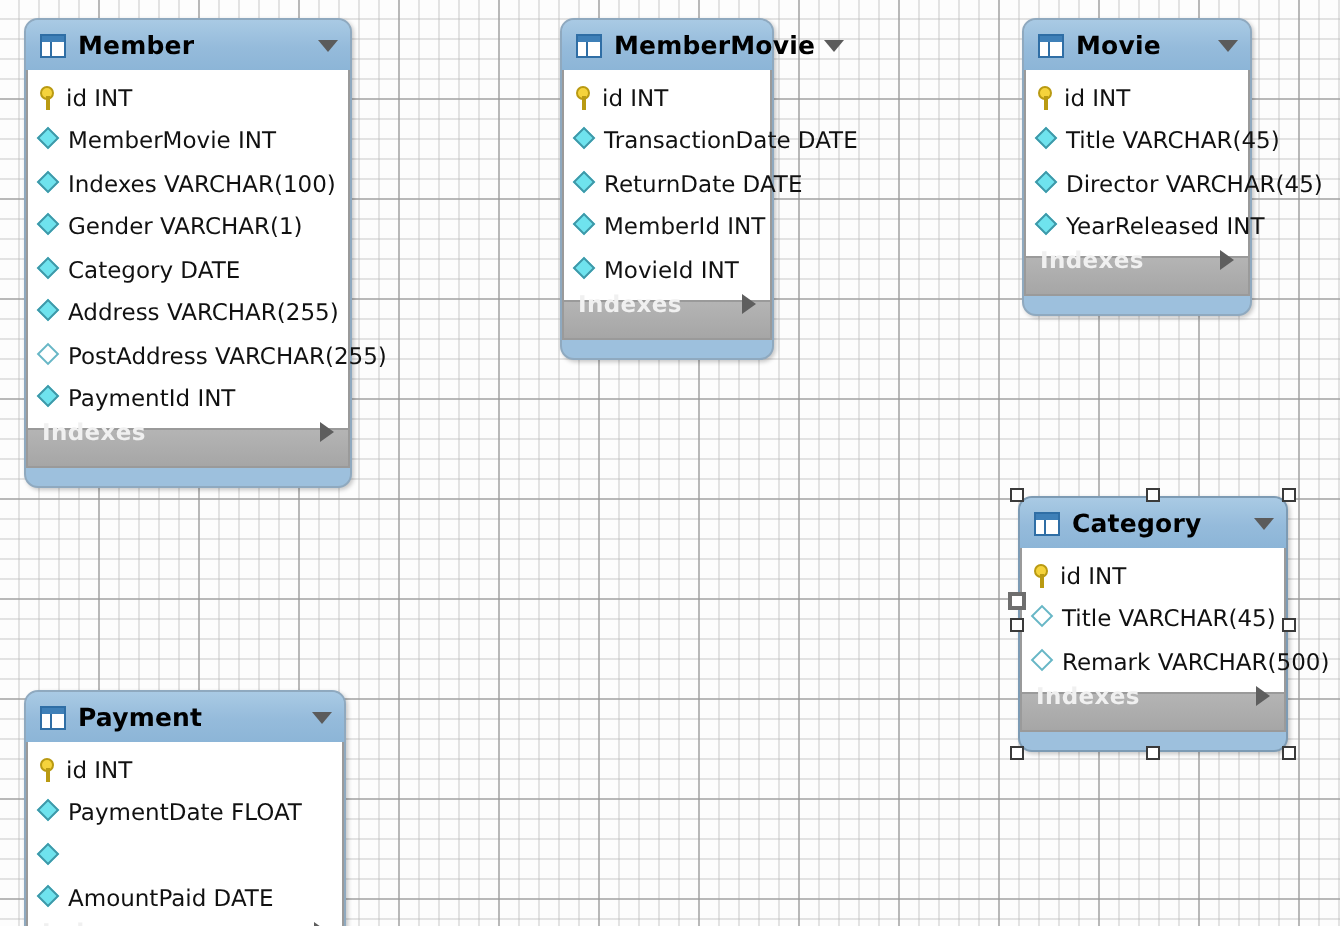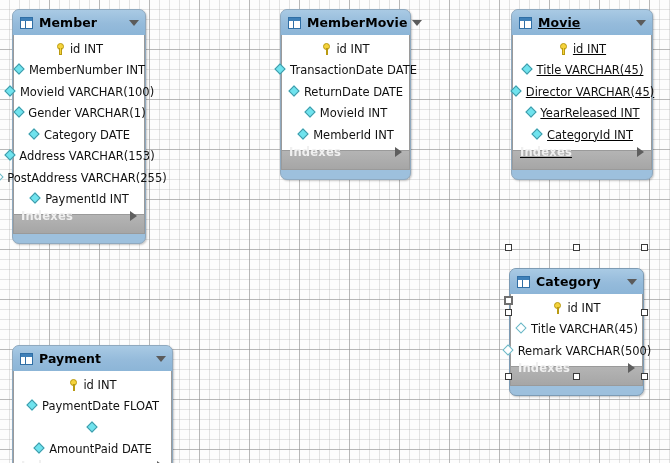--- a/index.html
+++ b/index.html
@@ -34,21 +34,20 @@
     position: absolute;
     box-sizing: border-box;
     background: #9dc0dd;
     border: 1px solid #8fa9bf;
     border-radius: 7px;
     box-shadow: 1px 1px 2px rgba(0,0,0,0.22);
     padding: 0 0 9px 0;
   }
   .ertable.selected {
     border-color: #7d9bb4;
-    margin-top: 20px;
   }
 
   .tbl-header {
     position: relative;
     height: 25px;
     border-radius: 6px 6px 0 0;
     background: linear-gradient(to bottom, #a9cae4 0%, #95bbdb 55%, #8cb5d7 100%);
     display: flex;
     align-items: center;
     padding: 0 6px 0 7px;
@@ -103,21 +102,20 @@
     border-left: 1px solid #9a9a9a;
     border-right: 1px solid #9a9a9a;
     padding: 3px 0 4px 0;
   }
   .col-row {
     display: flex;
     align-items: center;
     height: 21.5px;
     padding: 0 4px 0 5px;
     white-space: nowrap;
-    justify-content: center;
   }
   .col-name {
     font-size: 11.5px;
     color: #111111;
     margin-left: 3px;
   }
 
   
   .ic-key {
     width: 11px; height: 13px;
@@ -207,99 +205,99 @@
     background: #ffffff;
     border: 2px solid #6e6e6e;
     box-sizing: border-box;
     z-index: 39;
   }
 </style>
 </head>
 <body>
 
 <div id="canvas">
-    <div class="ertable" style="left: 12px; top: 9px; width: 134px;">
+    <div class="ertable" style="left: 12px; top: 9px; width: 164px;">
       <div class="tbl-header">
         <span class="tbl-icon"></span>
         <span class="tbl-title">Member</span>
         <span class="collapse-arrow"></span>
       </div>
       <div class="col-list">
         <div class="col-row">
           <span class="ic-key"></span>
           <span class="col-name">id INT</span>
         </div>
         <div class="col-row">
           <span class="ic-diamond"></span>
-          <span class="col-name">MemberNumber INT</span>
-        </div>
-        <div class="col-row">
-          <span class="ic-diamond"></span>
-          <span class="col-name">MovieId VARCHAR(100)</span>
+          <span class="col-name">MemberMovie INT</span>
+        </div>
+        <div class="col-row">
+          <span class="ic-diamond"></span>
+          <span class="col-name">Indexes VARCHAR(100)</span>
         </div>
         <div class="col-row">
           <span class="ic-diamond"></span>
           <span class="col-name">Gender VARCHAR(1)</span>
         </div>
         <div class="col-row">
           <span class="ic-diamond"></span>
           <span class="col-name">Category DATE</span>
         </div>
         <div class="col-row">
           <span class="ic-diamond"></span>
-          <span class="col-name">Address VARCHAR(153)</span>
+          <span class="col-name">Address VARCHAR(255)</span>
         </div>
         <div class="col-row">
           <span class="ic-diamond hollow"></span>
           <span class="col-name">PostAddress VARCHAR(255)</span>
         </div>
         <div class="col-row">
           <span class="ic-diamond"></span>
           <span class="col-name">PaymentId INT</span>
         </div>
       </div>
       <div class="idx-bar">
         <span class="idx-label">Indexes</span>
         <span class="idx-arrow"></span>
       </div>
     </div>
-    <div class="ertable" style="left: 280px; top: 9px; width: 131px;">
+    <div class="ertable" style="left: 280px; top: 9px; width: 107px;">
       <div class="tbl-header">
         <span class="tbl-icon"></span>
         <span class="tbl-title">MemberMovie</span>
         <span class="collapse-arrow"></span>
       </div>
       <div class="col-list">
         <div class="col-row">
           <span class="ic-key"></span>
           <span class="col-name">id INT</span>
         </div>
         <div class="col-row">
           <span class="ic-diamond"></span>
           <span class="col-name">TransactionDate DATE</span>
         </div>
         <div class="col-row">
           <span class="ic-diamond"></span>
           <span class="col-name">ReturnDate DATE</span>
         </div>
         <div class="col-row">
           <span class="ic-diamond"></span>
+          <span class="col-name">MemberId INT</span>
+        </div>
+        <div class="col-row">
+          <span class="ic-diamond"></span>
           <span class="col-name">MovieId INT</span>
         </div>
-        <div class="col-row">
-          <span class="ic-diamond"></span>
-          <span class="col-name">MemberId INT</span>
-        </div>
-      </div>
-      <div class="idx-bar">
-        <span class="idx-label">Indexes</span>
-        <span class="idx-arrow"></span>
-      </div>
-    </div>
-    <div class="ertable" style="left: 511px; top: 9px; width: 142px; text-decoration: underline;">
+      </div>
+      <div class="idx-bar">
+        <span class="idx-label">Indexes</span>
+        <span class="idx-arrow"></span>
+      </div>
+    </div>
+    <div class="ertable" style="left: 511px; top: 9px; width: 115px;">
       <div class="tbl-header">
         <span class="tbl-icon"></span>
         <span class="tbl-title">Movie</span>
         <span class="collapse-arrow"></span>
       </div>
       <div class="col-list">
         <div class="col-row">
           <span class="ic-key"></span>
           <span class="col-name">id INT</span>
         </div>
@@ -307,24 +305,20 @@
           <span class="ic-diamond"></span>
           <span class="col-name">Title VARCHAR(45)</span>
         </div>
         <div class="col-row">
           <span class="ic-diamond"></span>
           <span class="col-name">Director VARCHAR(45)</span>
         </div>
         <div class="col-row">
           <span class="ic-diamond"></span>
           <span class="col-name">YearReleased INT</span>
-        </div>
-        <div class="col-row">
-          <span class="ic-diamond"></span>
-          <span class="col-name">CategoryId INT</span>
         </div>
       </div>
       <div class="idx-bar">
         <span class="idx-label">Indexes</span>
         <span class="idx-arrow"></span>
       </div>
     </div>
     <div class="ertable" style="left: 12px; top: 301px; width: 161px; margin-top: 44px;">
       <div class="tbl-header">
         <span class="tbl-icon"></span>

